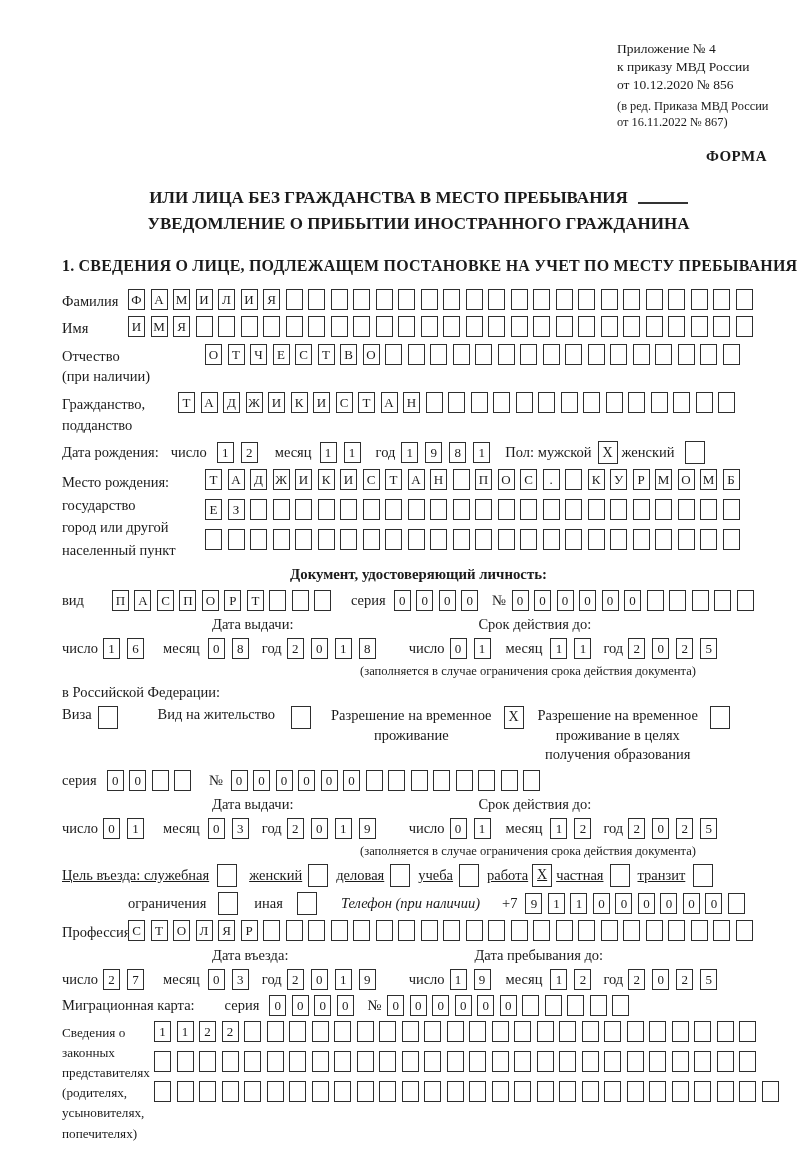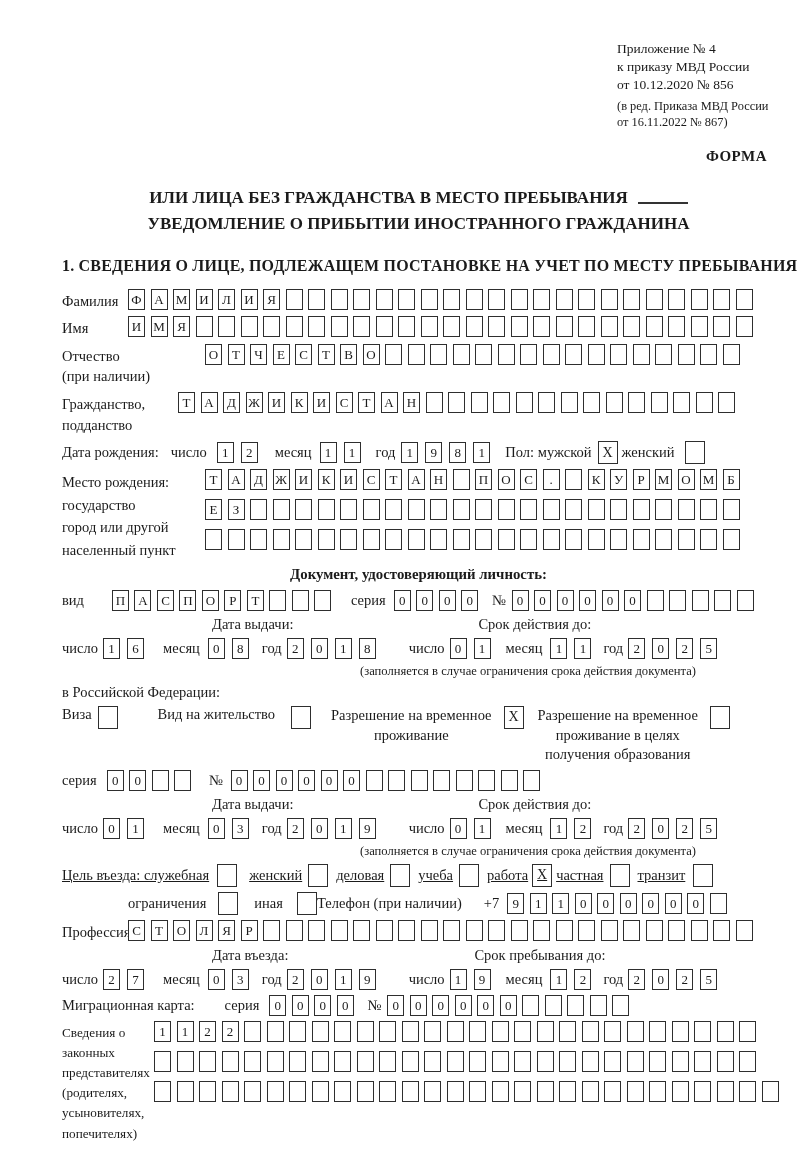--- a/index.html
+++ b/index.html
@@ -571,21 +571,21 @@
         </div>
       </div>
     </div>
     <div class="frow" data-name="purpose-row-2">
       <div class="fcontent" data-name="purpose-row-2-content">
         <div class="line" data-name="form-line">
           <span class="lbl" data-name="purpose-humanitarian-label" style="margin-left: 66px;">ограничения</span>
           <span class="cb" data-name="purpose-humanitarian-checkbox" style="margin-left: 12px;"></span>
           <span class="lbl" data-name="purpose-other-label" style="margin-left: 16px;">иная</span>
           <span class="cb" data-name="purpose-other-checkbox" style="margin-left: 14px;"></span>
-          <span class="lbl" data-name="phone-label" style="">Телефон (при наличии)</span>
+          <span class="lbl" data-name="phone-label" style="margin-left: 24px; font-style: italic;">Телефон (при наличии)</span>
           <span class="lbl" data-name="phone-prefix" style="margin-left: 22px;">+7</span>
           <span class="cells" data-name="phone-cells" style="margin-left: 8px;">
             <span class="cell" data-name="char-cell">9</span>
             <span class="cell" data-name="char-cell">1</span>
             <span class="cell" data-name="char-cell">1</span>
             <span class="cell" data-name="char-cell">0</span>
             <span class="cell" data-name="char-cell">0</span>
             <span class="cell" data-name="char-cell">0</span>
             <span class="cell" data-name="char-cell">0</span>
             <span class="cell" data-name="char-cell">0</span>
@@ -631,21 +631,21 @@
             <span class="cell" data-name="char-cell"></span>
             <span class="cell" data-name="char-cell"></span>
           </span>
         </div>
       </div>
     </div>
     <div class="frow" data-name="entry-dates-header">
       <div class="fcontent" data-name="entry-dates-header-content">
         <div class="line" data-name="form-line">
           <span class="lbl" data-name="entry-date-header" style="margin-left: 150px;">Дата въезда:</span>
-          <span class="lbl" data-name="stay-until-header" style="margin-left: 186px;">Срок пребывания до:</span>
+          <span class="lbl" data-name="stay-until-header" style="margin-left: 186px;">Дата пребывания до:</span>
         </div>
       </div>
     </div>
     <div class="frow" data-name="entry-dates-row">
       <div class="fcontent" data-name="entry-dates-row-content">
         <div class="line" data-name="form-line">
           <span class="lbl" data-name="day-label">число</span>
           <span class="cells" data-name="entry-day-cells" style="margin-left: 5px;">
             <span class="cell" data-name="char-cell" style="margin-right: 7px;">2</span>
             <span class="cell" data-name="char-cell" style="margin-right: 7px;">7</span>

